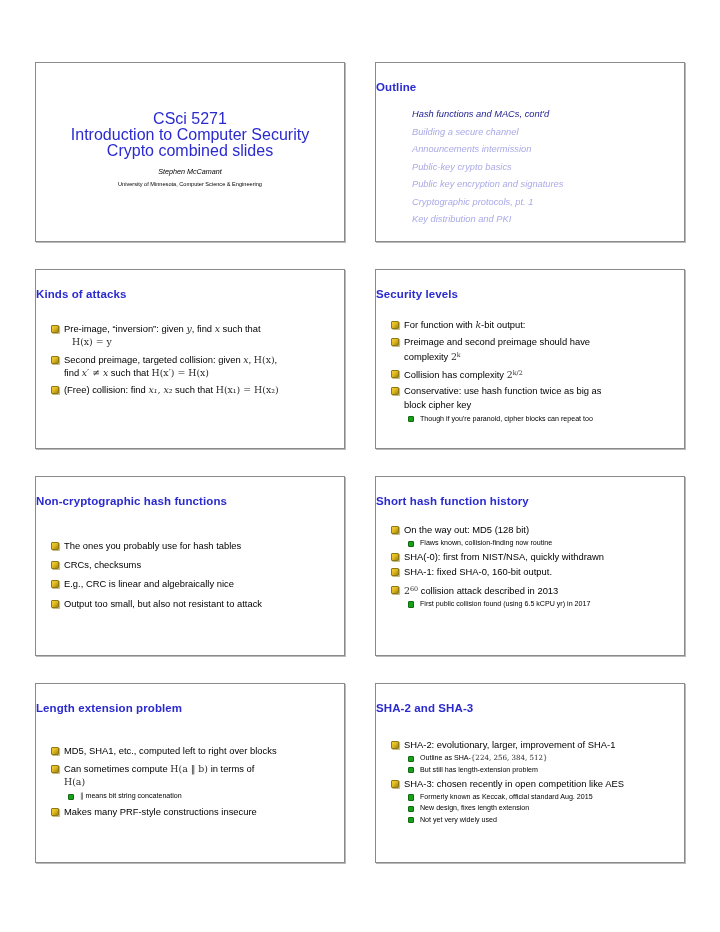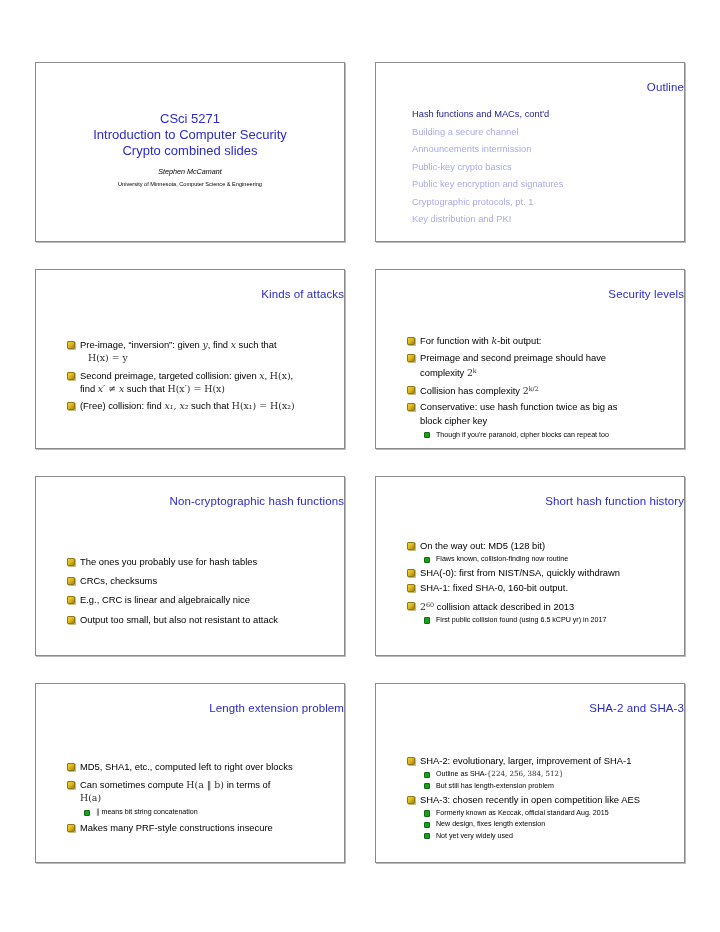--- a/index.html
+++ b/index.html
@@ -37,42 +37,42 @@
     width: 310px;
     height: 180px;
     background: #ffffff;
     border: 1px solid #8a8a8a;
     box-shadow: 1px 1px 0 0 #b9b9b9;
     overflow: hidden;
   }
 
   
   .slide-title {
-    text-align: right;
+    text-align: left;
     color: #2a2ad0;
     font-size: 11.5px;
-    font-weight: normal;
+    font-weight: bold;
     letter-spacing: 0.1px;
     margin: 0;
     padding-top: 18px;
   }
 
   
   .cover {
     display: flex;
     flex-direction: column;
     align-items: center;
     justify-content: center;
     height: 100%;
     padding-bottom: 6px;
     box-sizing: border-box;
   }
   .cover-line {
     color: #2a2ad0;
-    font-size: 13px;
+    font-size: 16px;
     line-height: 16px;
     text-align: left;
   }
   .cover-author {
     color: #000000;
     font-size: 7.2px;
     margin-top: 8px;
     text-align: right;
     font-style: italic;
   }
@@ -87,28 +87,29 @@
   .outline-list {
     margin: 13px 0 0 0;
     padding: 0 0 0 36px;
     list-style: none;
   }
   .outline-item {
     font-size: 9.3px;
     line-height: 17.5px;
     color: #a9aae8;
     white-space: nowrap;
+    font-style: italic;
   }
   .outline-item.active {
     color: #1b1b8f;
   }
 
   
   .content {
-    margin: 16px;
+    margin: 0;
     padding: 16px 12px 0 14px;
     list-style: none;
   }
   .bullet {
     position: relative;
     padding-left: 14px;
     font-size: 9.4px;
     line-height: 13.2px;
     color: #000000;
     margin-bottom: 3.5px;

